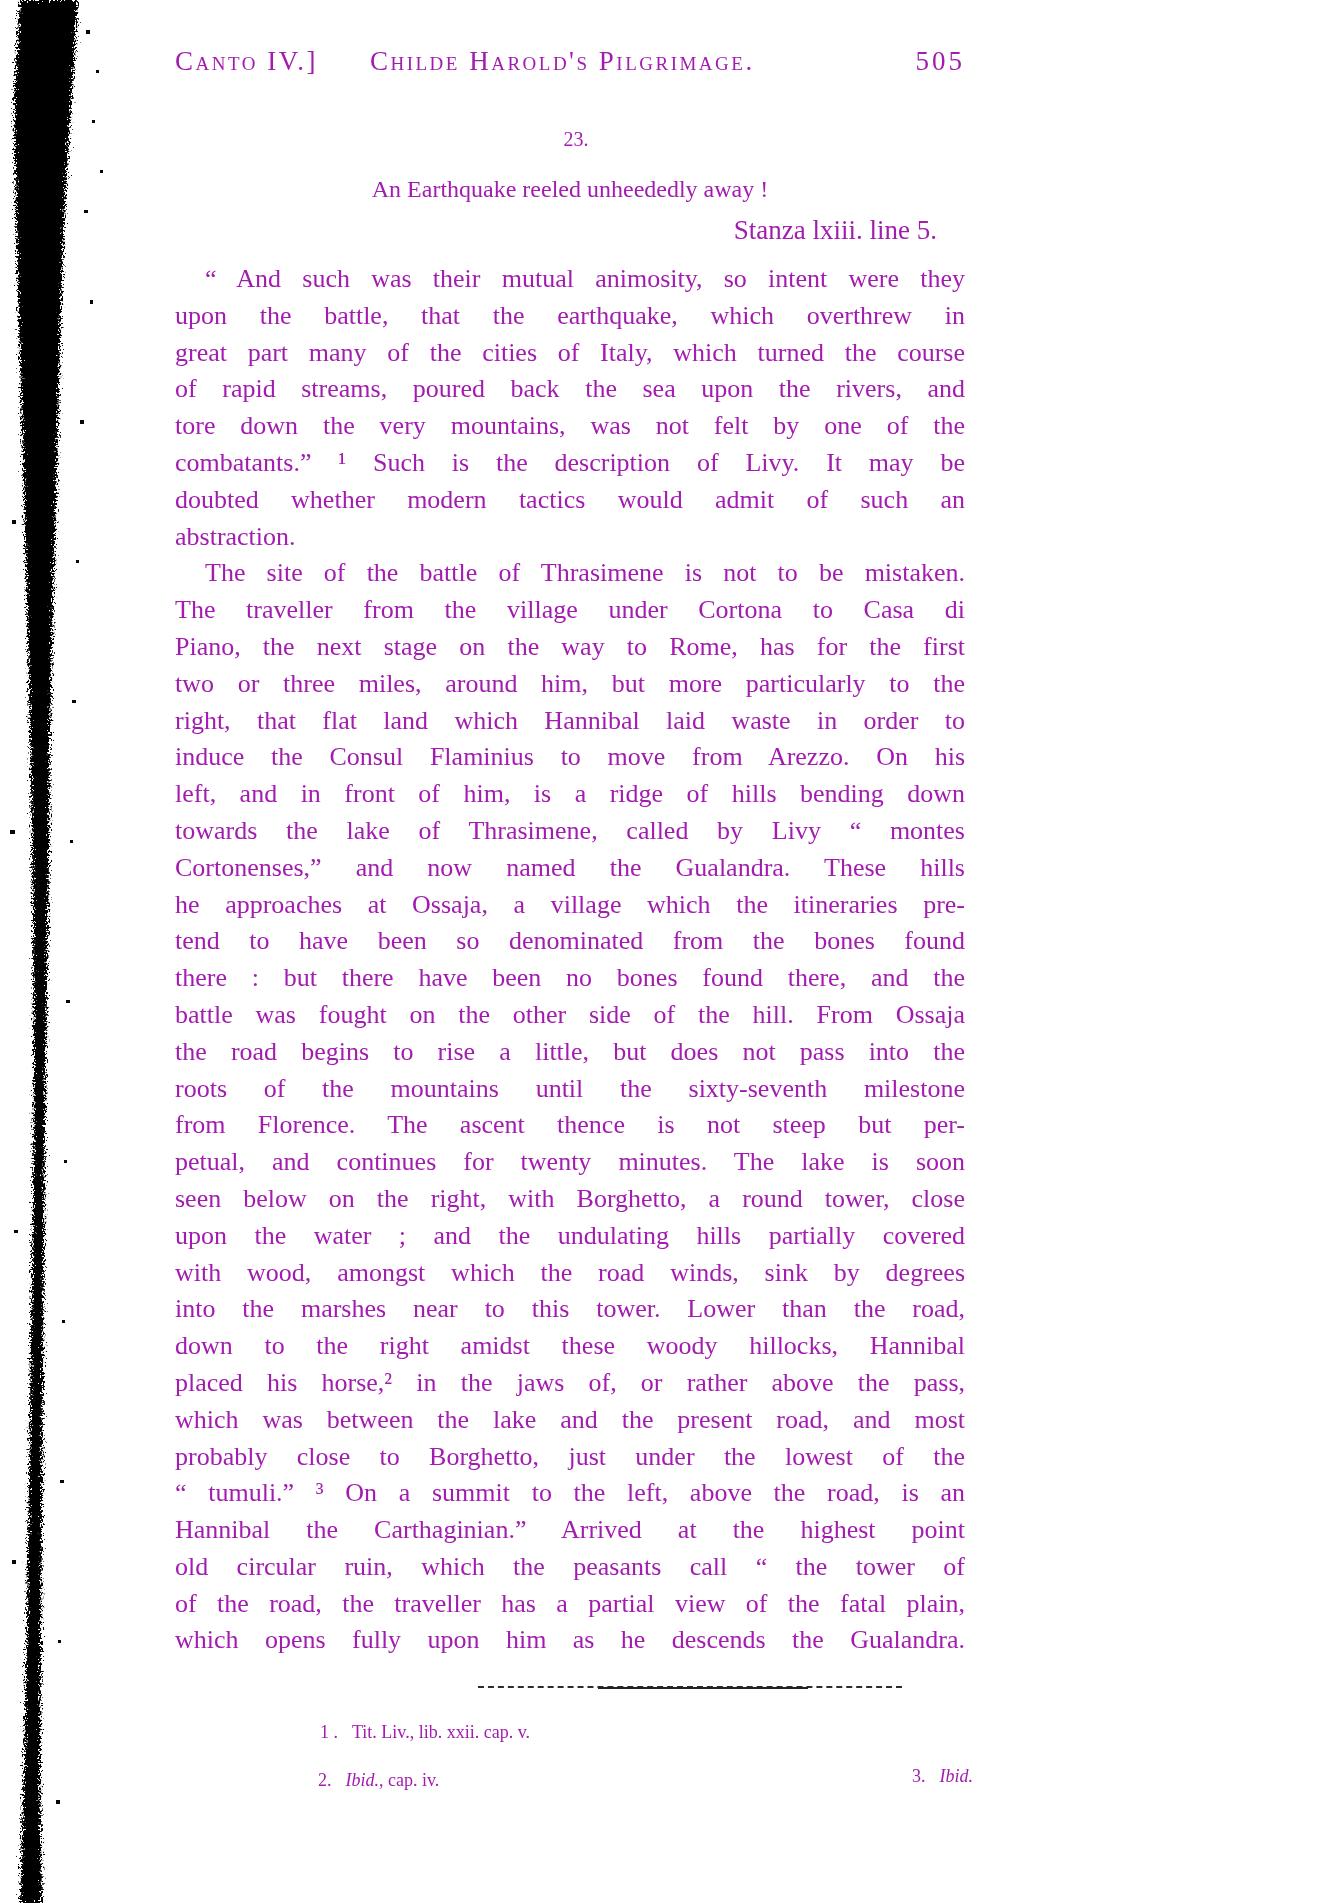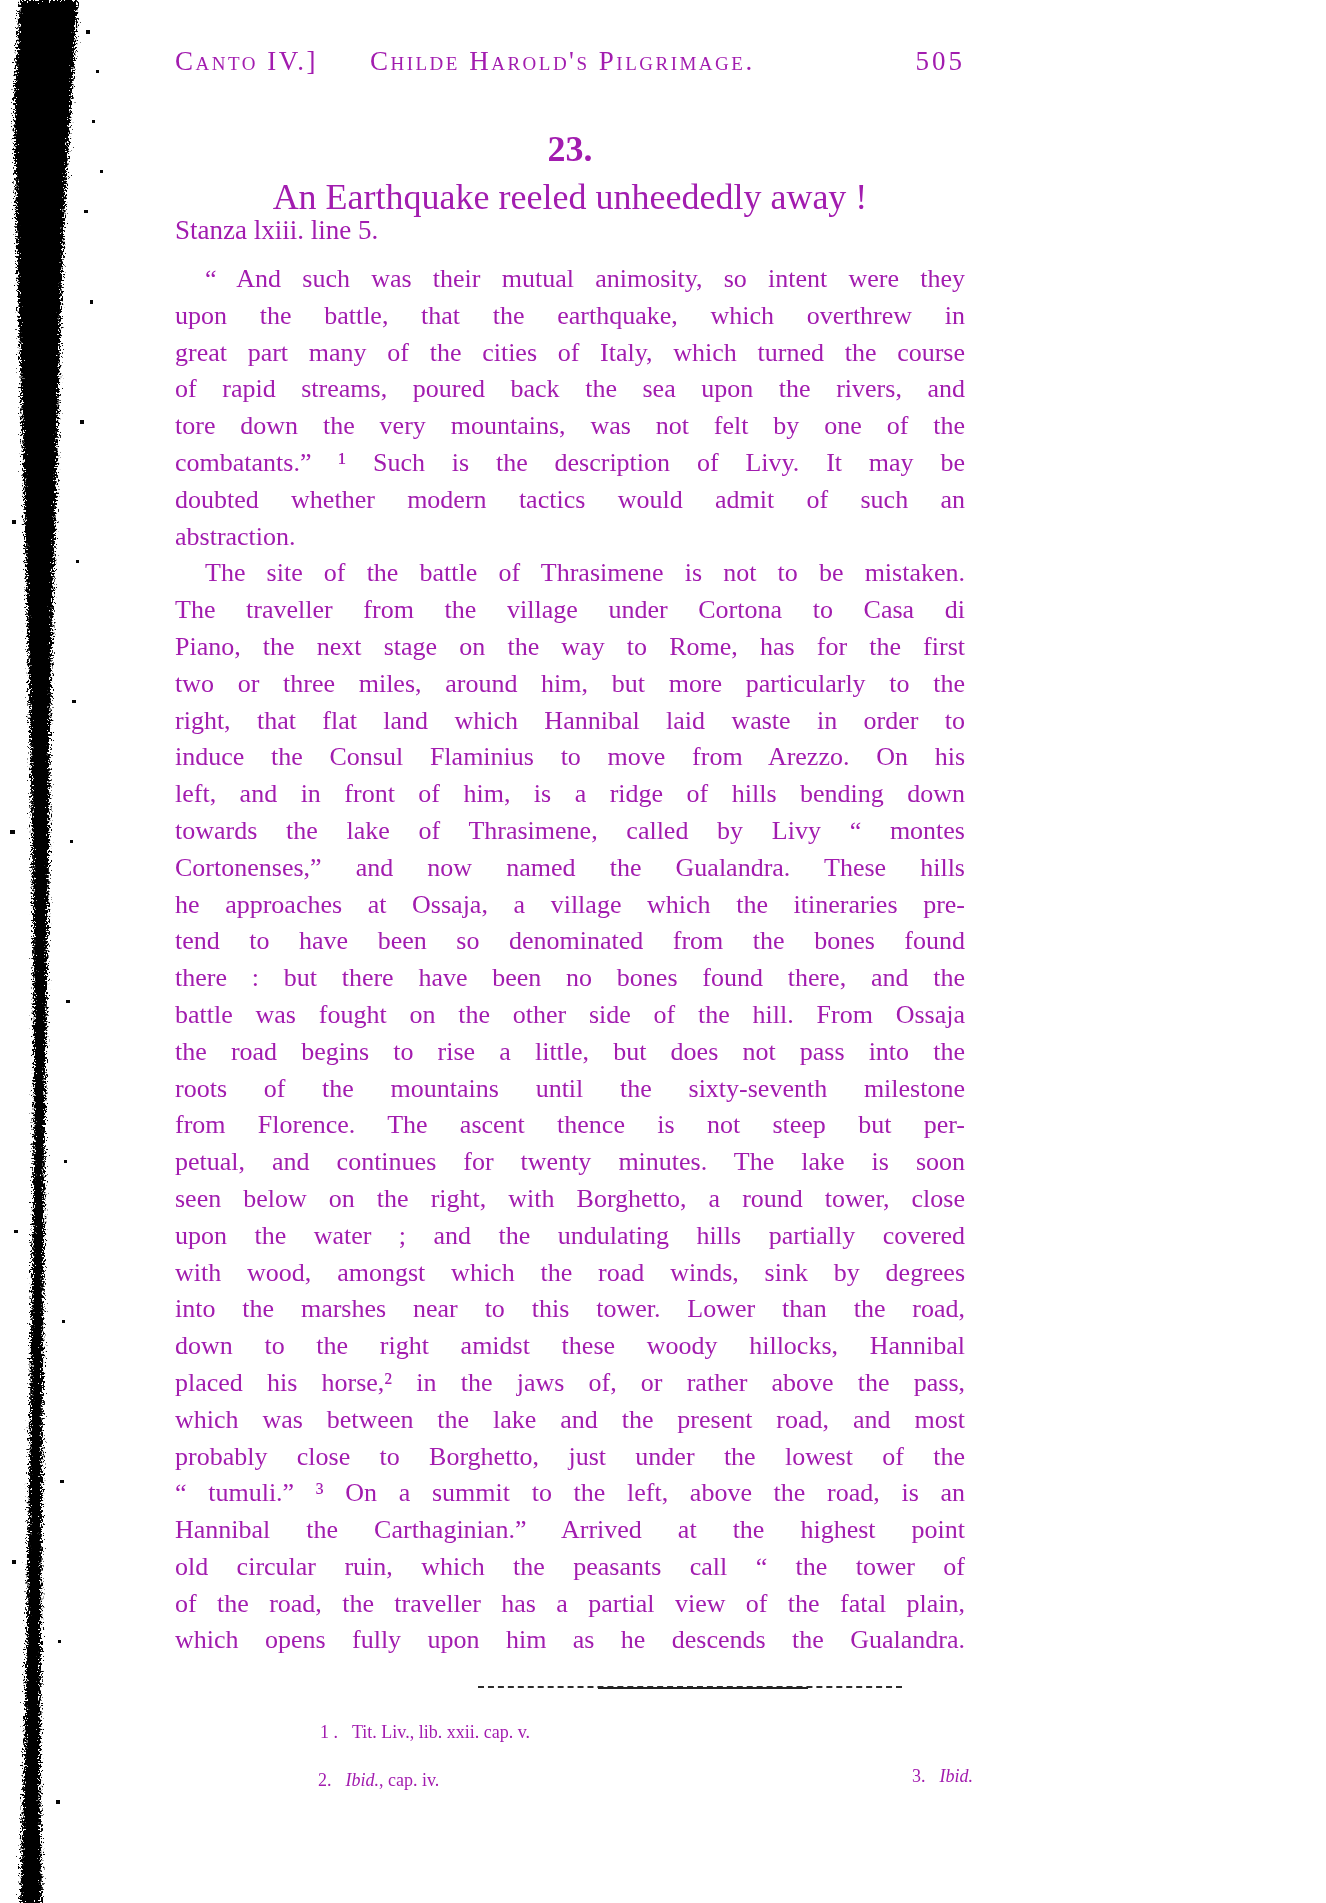--- a/index.html
+++ b/index.html
@@ -10,23 +10,23 @@
     overflow:hidden;
     font-family:"Liberation Serif", serif;
     color:#a21caf;
   }
   .gutter{position:absolute;left:0;top:0;width:110px;height:1903px;}
   .header-row{position:absolute;left:175px;top:46px;width:790px;height:40px;
     font-variant:small-caps;font-size:27px;letter-spacing:2.5px;}
   .canto{position:absolute;left:0;top:0;}
   .running-title{position:absolute;left:50%;top:0;transform:translateX(-52%);white-space:nowrap;}
   .page-number{position:absolute;right:0;top:0;font-variant:normal;letter-spacing:3px;font-size:27px;}
-  .section-number{position:absolute;left:175px;top:128px;width:790px;text-align:center;font-size:36px;font-weight:bold;}
-  .epigraph{position:absolute;left:175px;top:176px;width:790px;text-align:center;font-size:36px;}
-  .attribution{position:absolute;left:175px;top:215px;width:790px;text-align:left;
+  .section-number{position:absolute;left:181px;top:128px;width:790px;text-align:center;font-size:20px;}
+  .epigraph{position:absolute;left:175px;top:176px;width:790px;text-align:center;font-size:24px;}
+  .attribution{position:absolute;left:175px;top:215px;width:790px;text-align:right;
     padding-right:28px;box-sizing:border-box;font-size:27px;}
   .body-text{position:absolute;left:175px;top:261px;width:790px;font-size:26px;line-height:36.8px;}
   .line{text-align:justify;text-align-last:justify;white-space:normal;}
   .line.flush{text-align-last:left;}
   .line.indent{text-indent:30px;}
   .foot-rule{position:absolute;left:478px;top:1686px;width:424px;height:0;
     border-top:2px dashed #2c2c2c;}
   .foot-rule:after{content:"";position:absolute;left:120px;top:-1px;width:210px;height:2px;background:#222;}
   .footnote{position:absolute;font-size:18px;white-space:nowrap;}
   .fn1{left:320px;top:1722px;}

